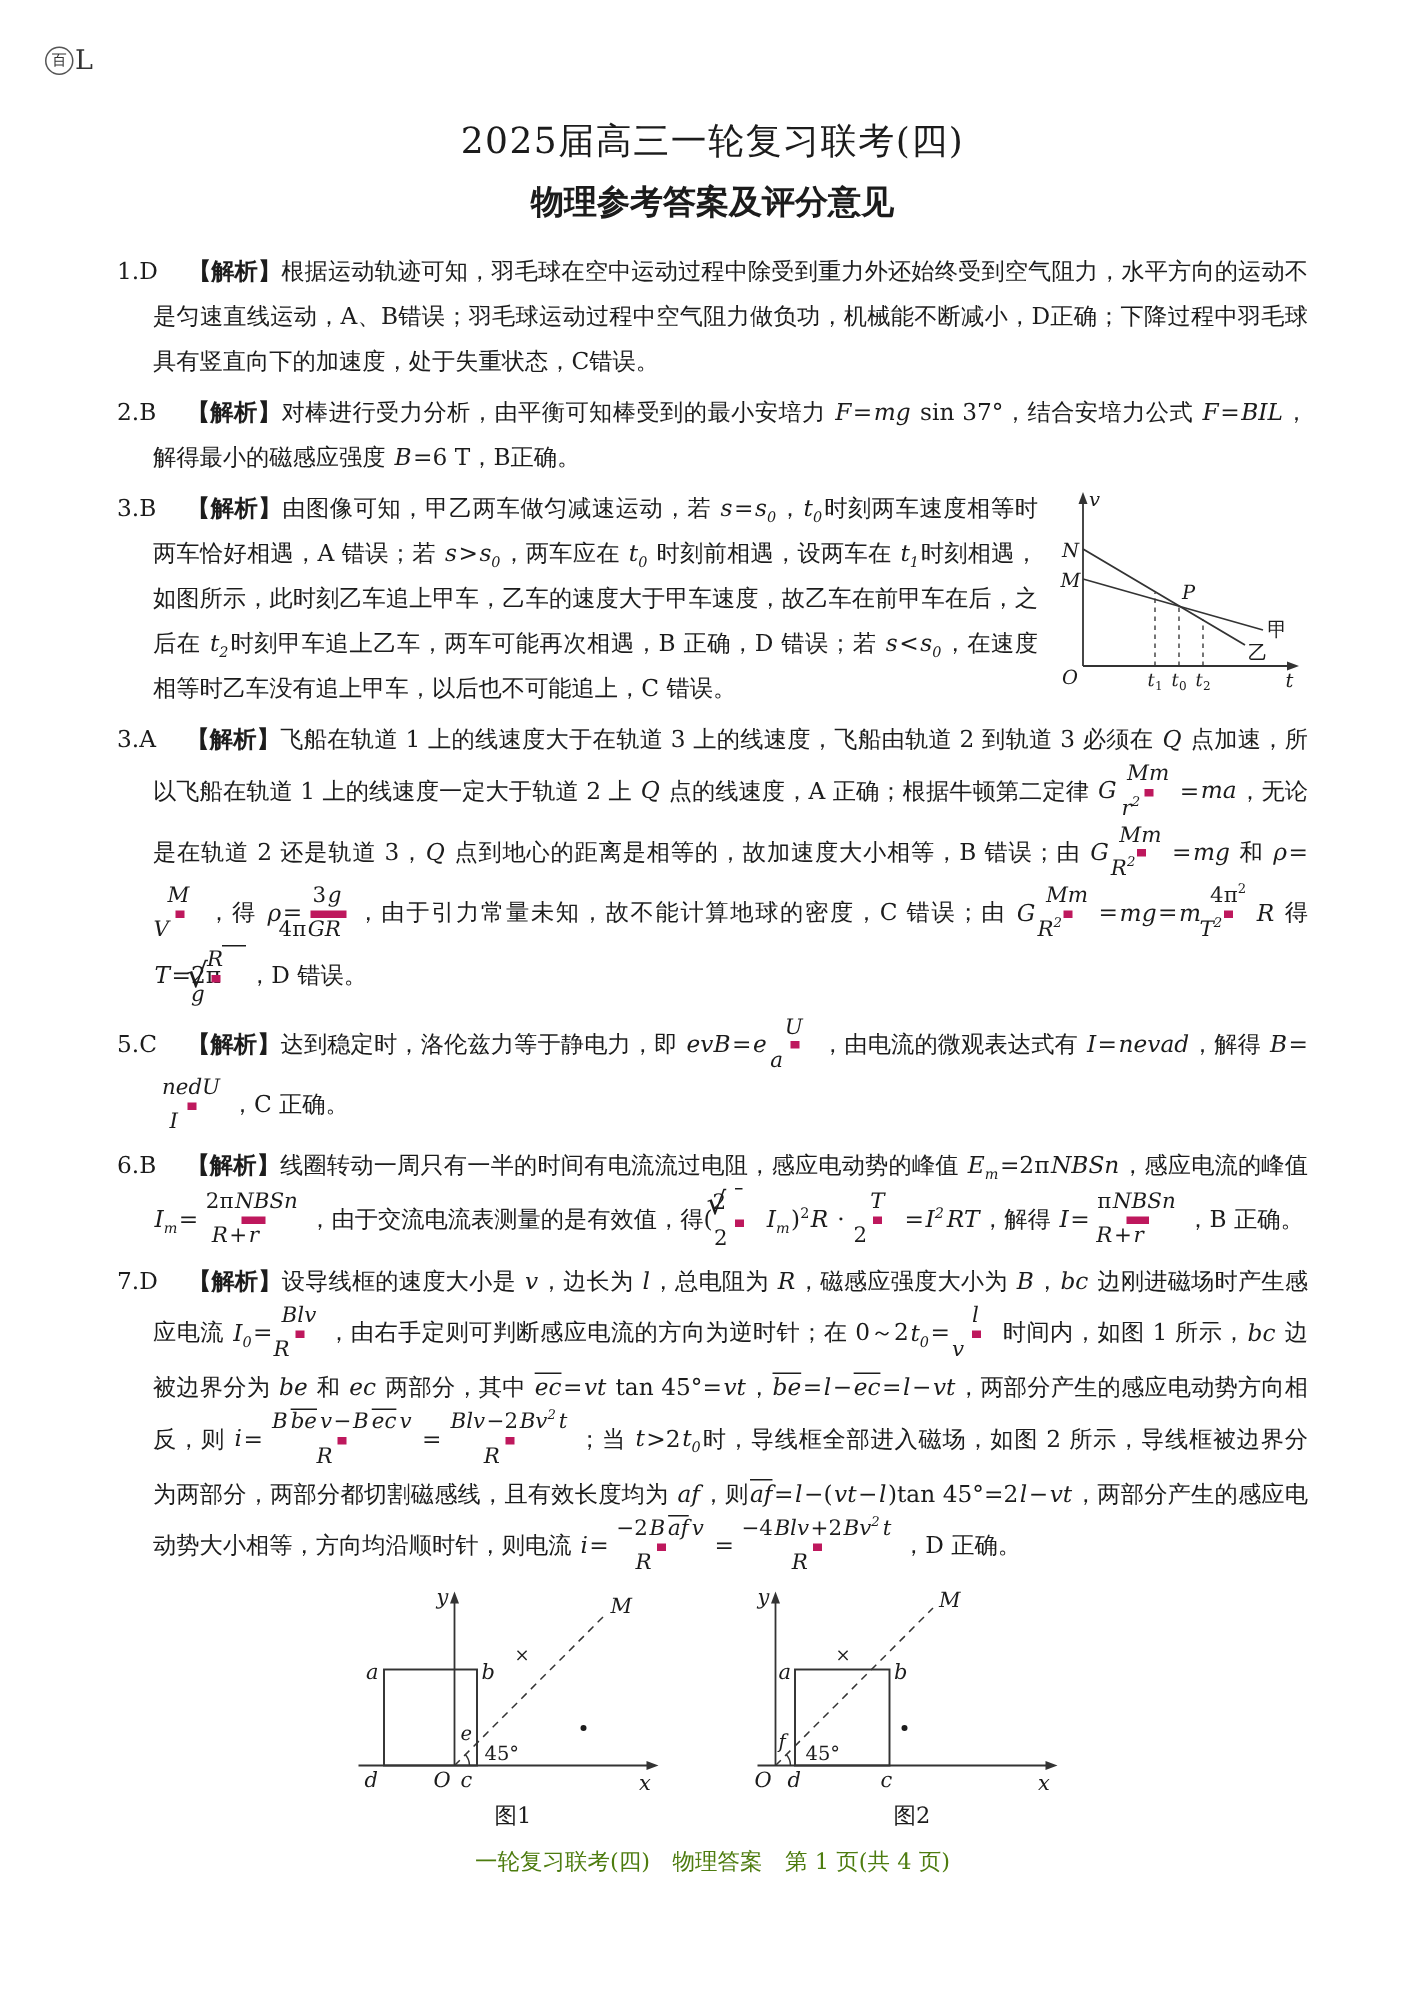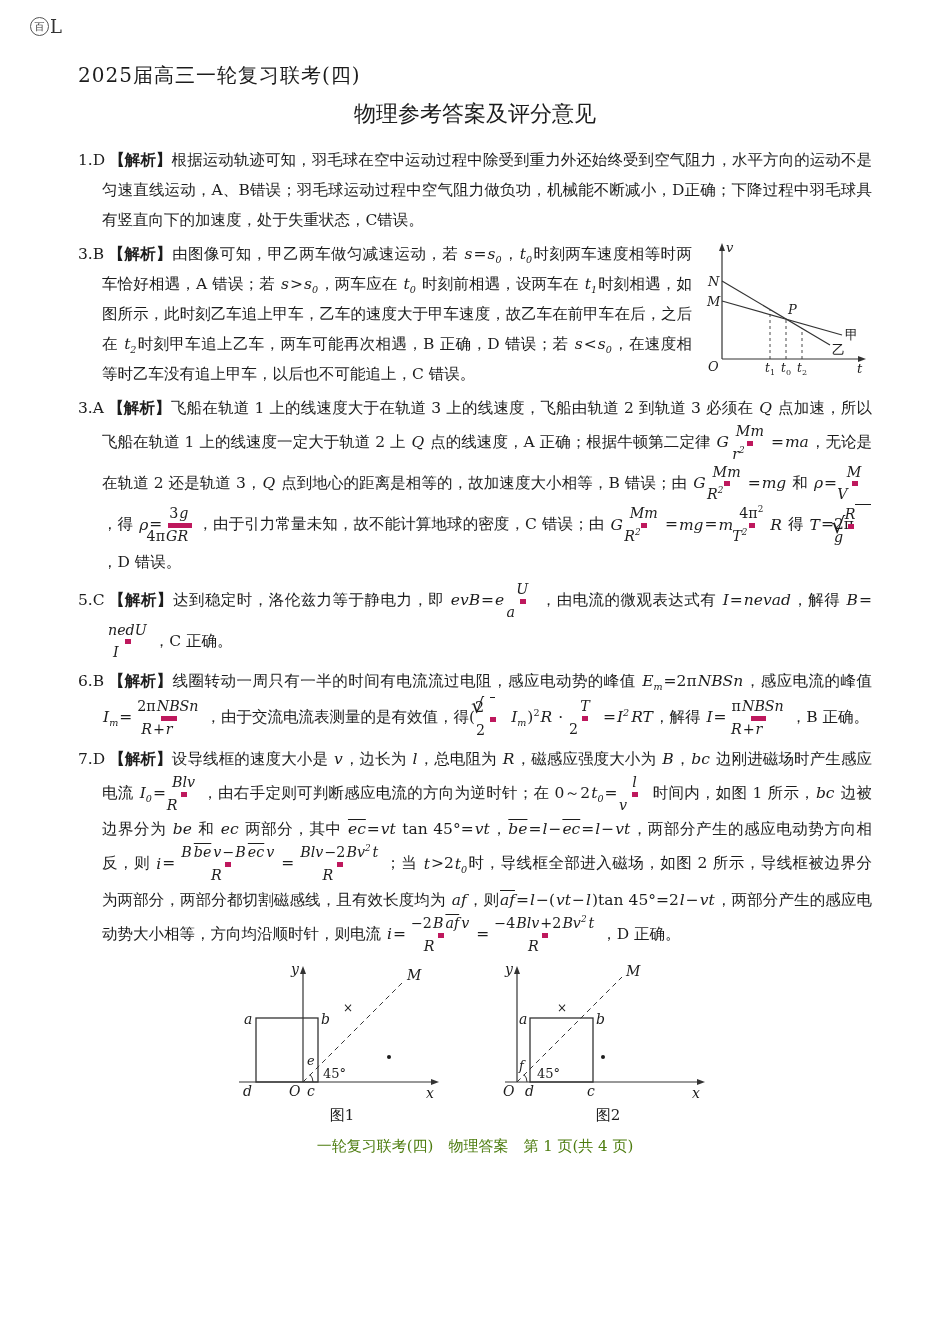--- a/index.html
+++ b/index.html
@@ -4,42 +4,42 @@
 <style>
   * { box-sizing: border-box; }
   html,body { margin:0; padding:0; }
   body {
     width: 950px; height: 1333px;
     background: #ffffff; color: #1c1c1c;
     font-family: "DejaVu Serif", "Liberation Serif", serif;
     position: relative; overflow: hidden;
   }
   .sheet { padding: 0 78px; }
-  .logo { position: absolute; top: 16px; left: 30px; color:#333; }
+  .logo { position: absolute; top: 30px; left: 30px; color:#333; }
   .logo-circle {
     display:inline-block; width:19px; height:19px; border:1px solid #555;
     border-radius:50%; font-size:10px; line-height:18px; text-align:center;
     vertical-align: middle;
   }
   .logo-l { font-size:18px; margin-left:1px; vertical-align: middle; }
   h1 {
-    text-align:left; font-size:20px; font-weight:normal;
-    margin: 62px 0 10px; letter-spacing: 1px;
+    text-align:center; font-size:24px; font-weight:normal;
+    margin: 78px 0 10px; letter-spacing: 1px;
   }
   h2 {
-    text-align:center; font-size:22px; font-weight:normal;
+    text-align:center; font-size:22px; font-weight:bold;
     font-family: "DejaVu Sans", "Liberation Sans", sans-serif;
     margin: 0 0 16px;
   }
   .answers { }
   .answer {
     font-size: 15.5px; line-height: 30px; text-align: justify;
     padding-left: 24px; text-indent: -24px; margin: 0 0 4px;
   }
-  .anum { margin-right: 4px; }
+  .anum { margin-right: 20px; }
   .marker {
     font-family: "DejaVu Sans", "Liberation Sans", sans-serif;
     font-weight: bold;
   }
   .var { font-style: italic; padding: 0 1px; }
   sub, sup { font-size: 0.62em; line-height: 1; }
   .frac {
     display: inline-flex; flex-direction: column; align-items: center;
     vertical-align: middle; text-align: center; margin: 0 3px;
     font-size: 0.92em; line-height: 1.25;
@@ -65,20 +65,21 @@
 <div class="logo">
   <span class="logo-circle">百</span><span class="logo-l">L</span>
 </div>
 
 <div class="sheet">
   <h1>2025届高三一轮复习联考(四)</h1>
   <h2>物理参考答案及评分意见</h2>
 
   <div class="answers">
       <div class="answer"><span class="anum">1.D</span><span class="marker">【解析】</span>根据运动轨迹可知，羽毛球在空中运动过程中除受到重力外还始终受到空气阻力，水平方向的运动不是匀速直线运动，A、B错误；羽毛球运动过程中空气阻力做负功，机械能不断减小，D正确；下降过程中羽毛球具有竖直向下的加速度，处于失重状态，C错误。</div>
+      <div class="answer"><span class="anum">2.B</span><span class="marker">【解析】</span>对棒进行受力分析，由平衡可知棒受到的最小安培力 <span class="var">F</span>=<span class="var">mg</span> sin 37°，结合安培力公式 <span class="var">F</span>=<span class="var">BIL</span>，解得最小的磁感应强度 <span class="var">B</span>=6 T，B正确。</div>
       <div class="answer"><div class="q3-float">
     <svg width="170" height="138" viewBox="0 0 170 138">
 
       <line x1="20" y1="120" x2="158" y2="120" stroke="#333" stroke-width="1.2"></line>
       <path d="M164,120 l-8,-3 l0,6 z" fill="#333"></path>
       <line x1="20" y1="120" x2="20" y2="10" stroke="#333" stroke-width="1.2"></line>
       <path d="M20,4 l-3,8 l6,0 z" fill="#333"></path>
 
       <line x1="20" y1="42" x2="128" y2="106" stroke="#333" stroke-width="1.2"></line>
       <line x1="20" y1="62" x2="140" y2="96" stroke="#333" stroke-width="1.2"></line>

